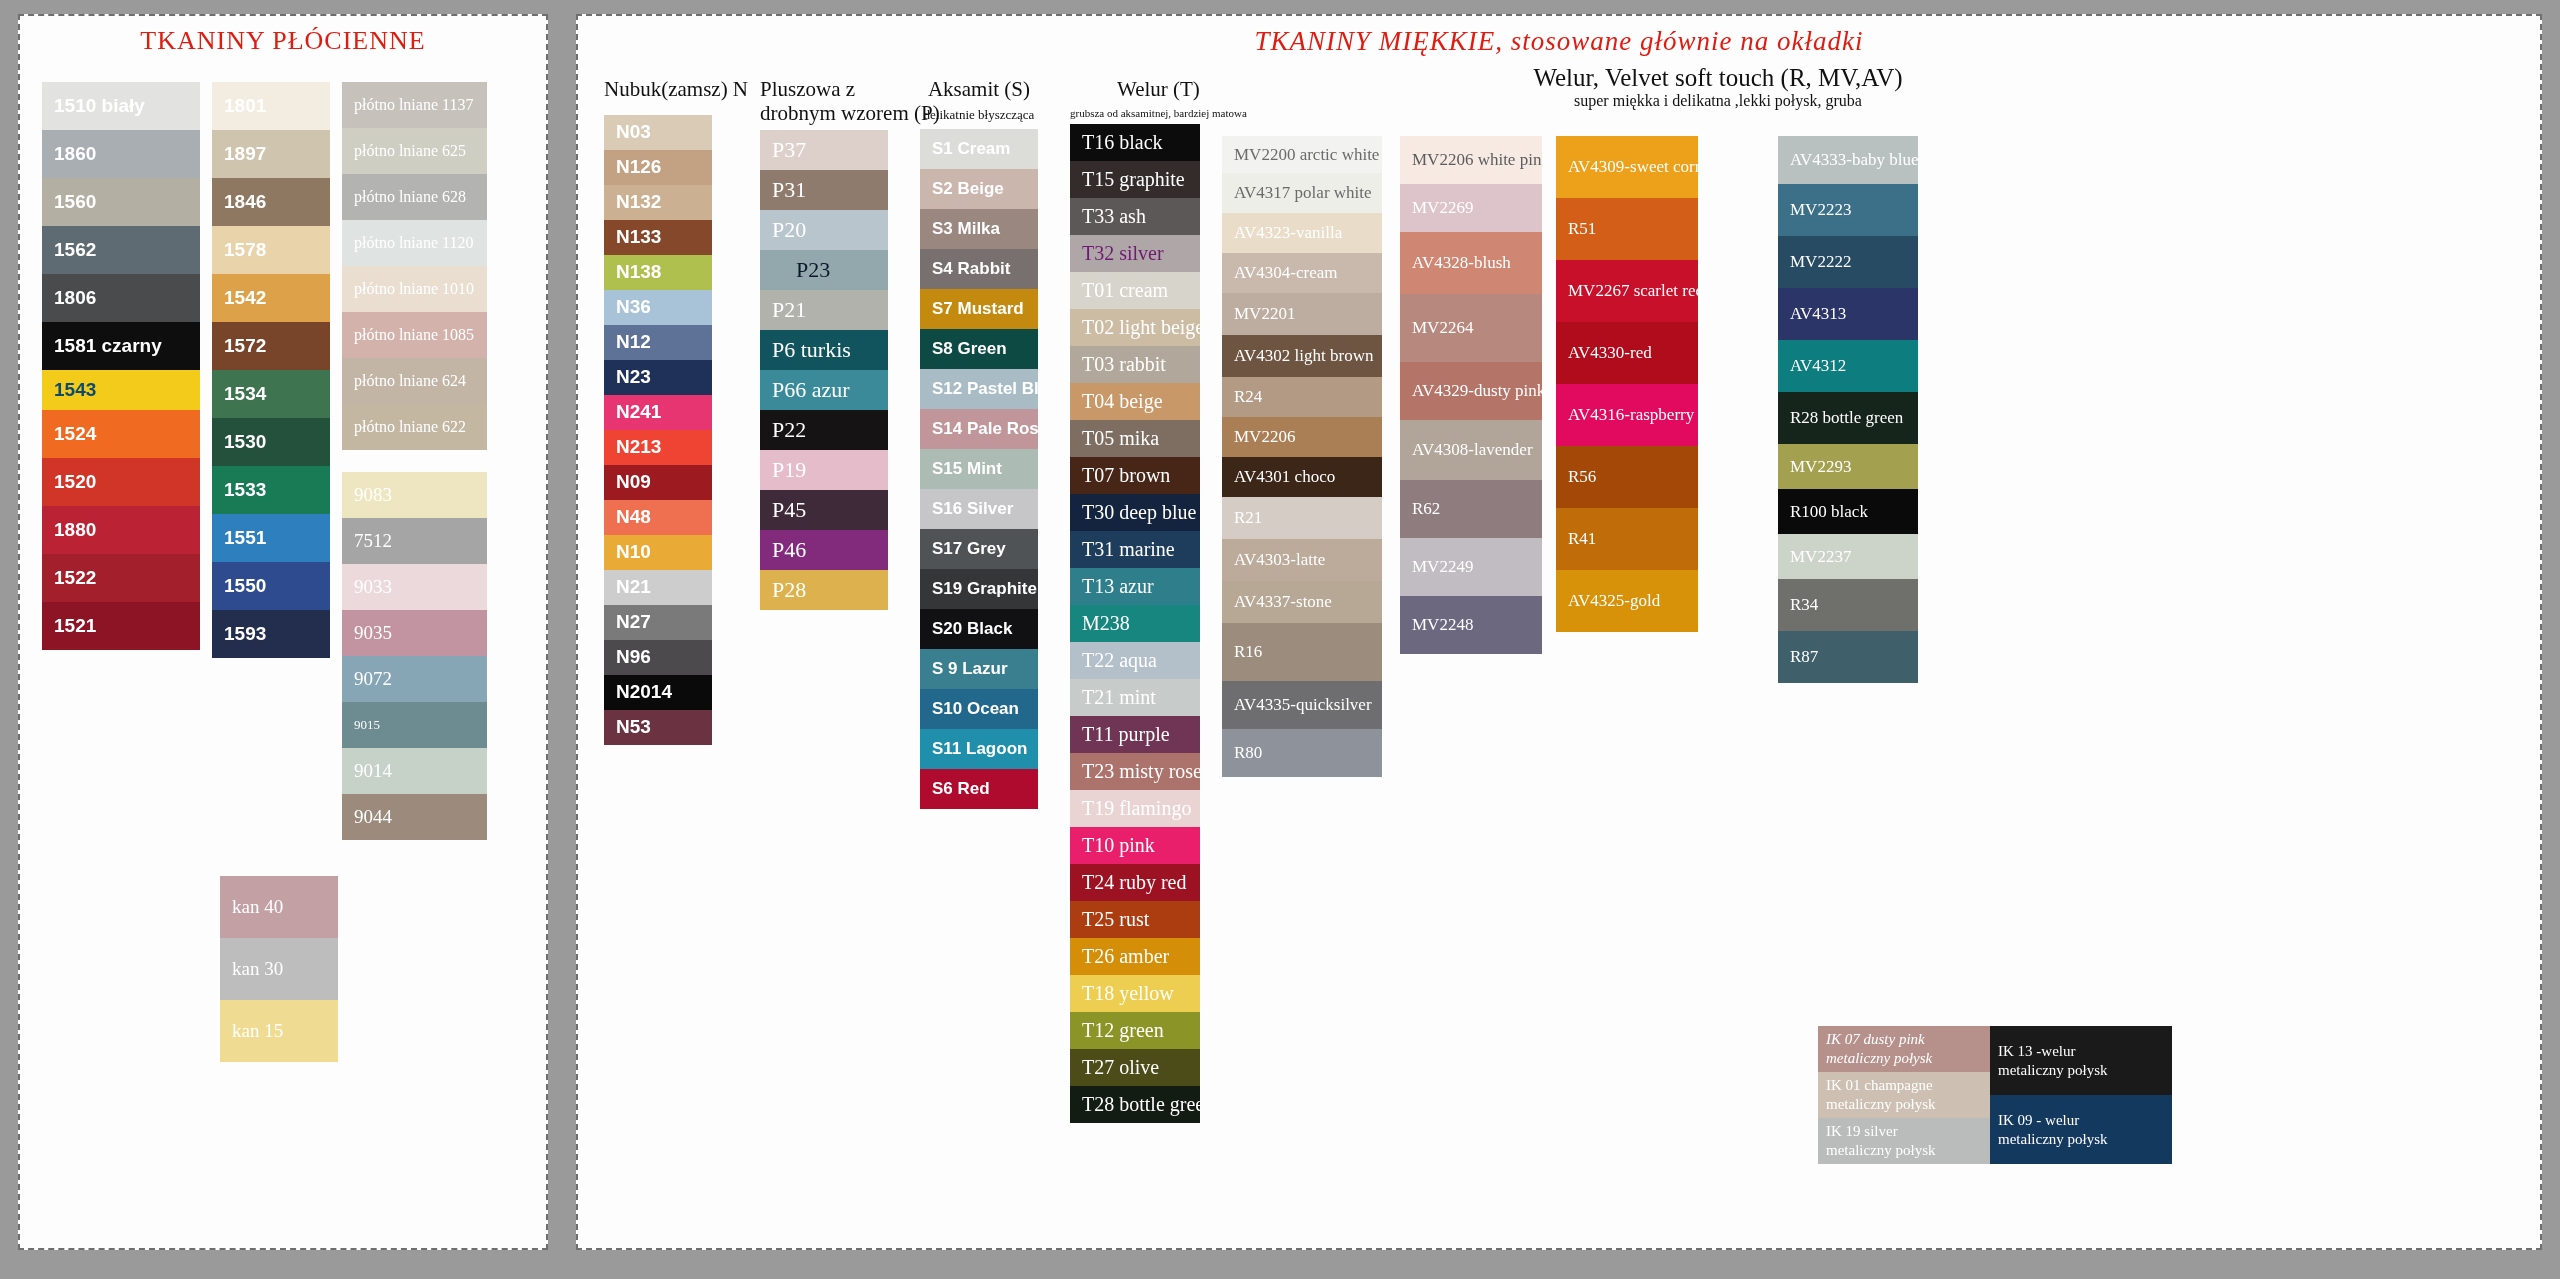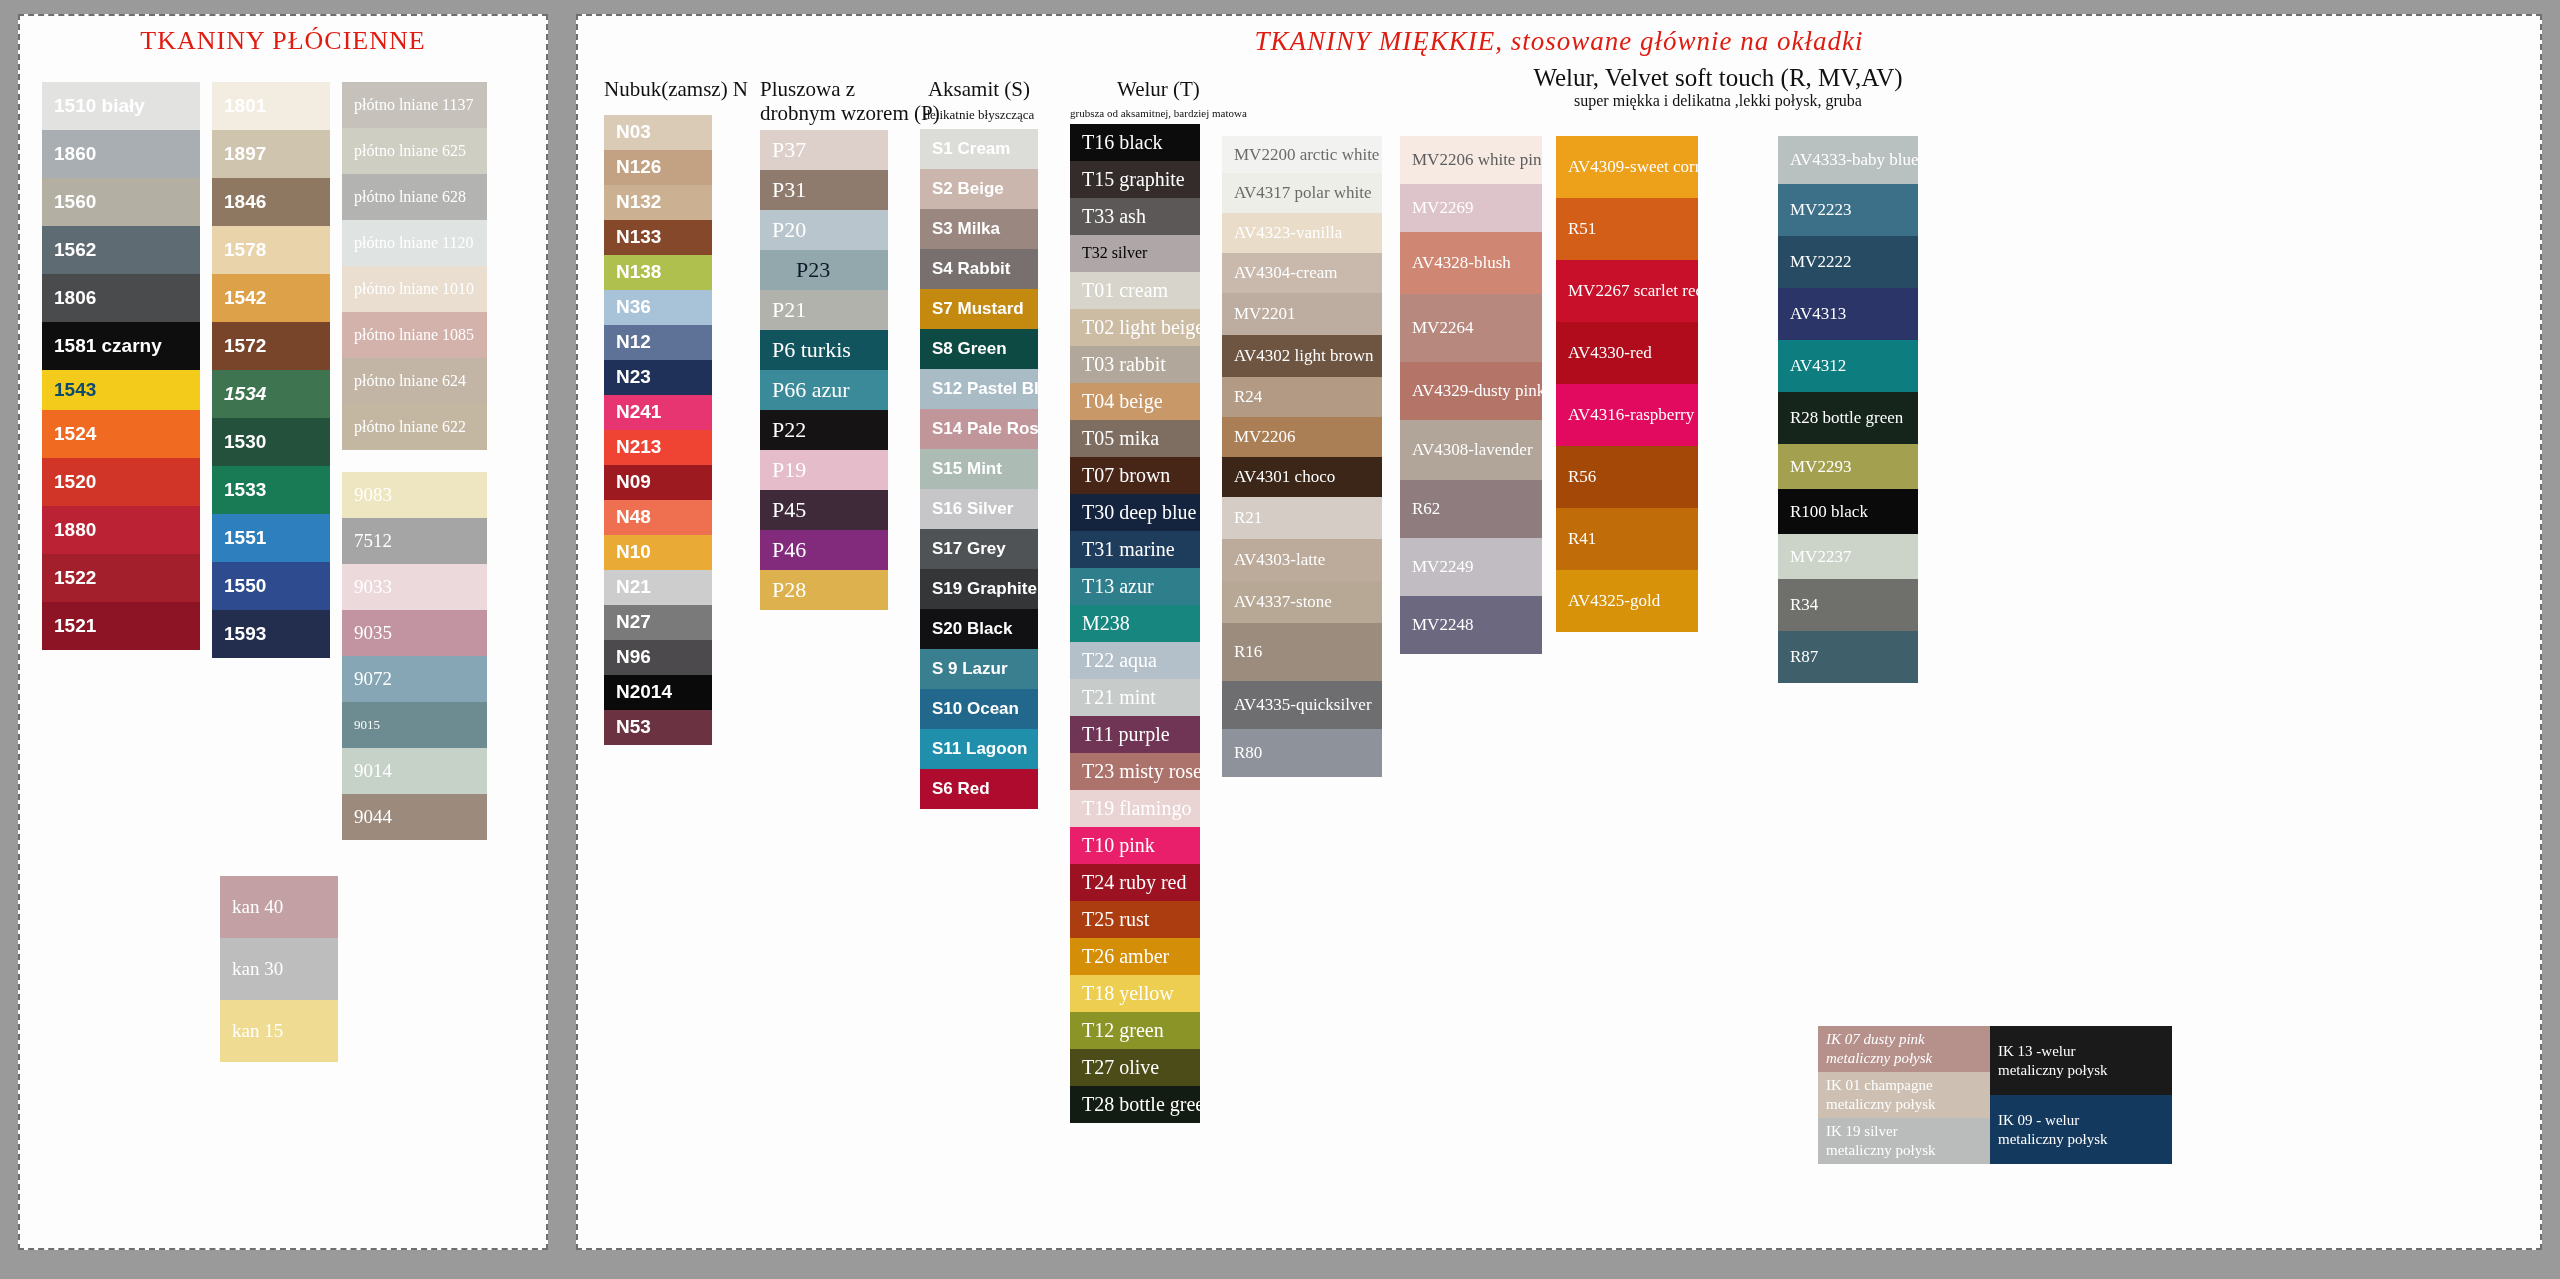--- a/index.html
+++ b/index.html
@@ -123,21 +123,21 @@
             </div>
             <div class="sw sans" style="background: rgb(233, 211, 171); color: rgb(255, 255, 255); height: 48px;">
               <span>1578</span>
             </div>
             <div class="sw sans" style="background: rgb(221, 161, 74); color: rgb(255, 255, 255); height: 48px;">
               <span>1542</span>
             </div>
             <div class="sw sans" style="background: rgb(120, 69, 43); color: rgb(255, 255, 255); height: 48px;">
               <span>1572</span>
             </div>
-            <div class="sw sans" style="background: rgb(63, 116, 80); color: rgb(255, 255, 255); height: 48px; font-style: italic;">
+            <div class="sw sans" style="background: rgb(63, 116, 80); color: rgb(255, 255, 255); height: 48px;">
               <span>1534</span>
             </div>
             <div class="sw sans" style="background: rgb(36, 81, 60); color: rgb(255, 255, 255); height: 48px;">
               <span>1530</span>
             </div>
             <div class="sw sans" style="background: rgb(25, 122, 86); color: rgb(255, 255, 255); height: 48px;">
               <span>1533</span>
             </div>
             <div class="sw sans" style="background: rgb(45, 127, 190); color: rgb(255, 255, 255); height: 48px;">
               <span>1551</span>
@@ -400,21 +400,21 @@
         <div class="stack" style="width: 130px;">
             <div class="sw" style="background: rgb(12, 12, 12); color: rgb(255, 255, 255); height: 37px; font-size: 20px;">
               <span>T16 black</span>
             </div>
             <div class="sw" style="background: rgb(51, 44, 42); color: rgb(255, 255, 255); height: 37px; font-size: 20px;">
               <span>T15 graphite</span>
             </div>
             <div class="sw" style="background: rgb(93, 88, 88); color: rgb(255, 255, 255); height: 37px; font-size: 20px;">
               <span>T33 ash</span>
             </div>
-            <div class="sw" style="background: rgb(175, 167, 167); color: #000000; height: 37px; font-size: 16px; padding-left: 12px;">
+            <div class="sw" style="background: rgb(175, 167, 167); color: #701a75; height: 37px; font-size: 20px; padding-left: 12px;">
               <span>T32 silver</span>
             </div>
             <div class="sw" style="background: rgb(215, 212, 203); color: rgb(255, 255, 255); height: 37px; font-size: 20px;">
               <span>T01 cream</span>
             </div>
             <div class="sw" style="background: rgb(205, 188, 164); color: rgb(255, 255, 255); height: 37px; font-size: 20px;">
               <span>T02 light beige</span>
             </div>
             <div class="sw" style="background: rgb(177, 167, 154); color: rgb(255, 255, 255); height: 37px; font-size: 20px;">
               <span>T03 rabbit</span>

